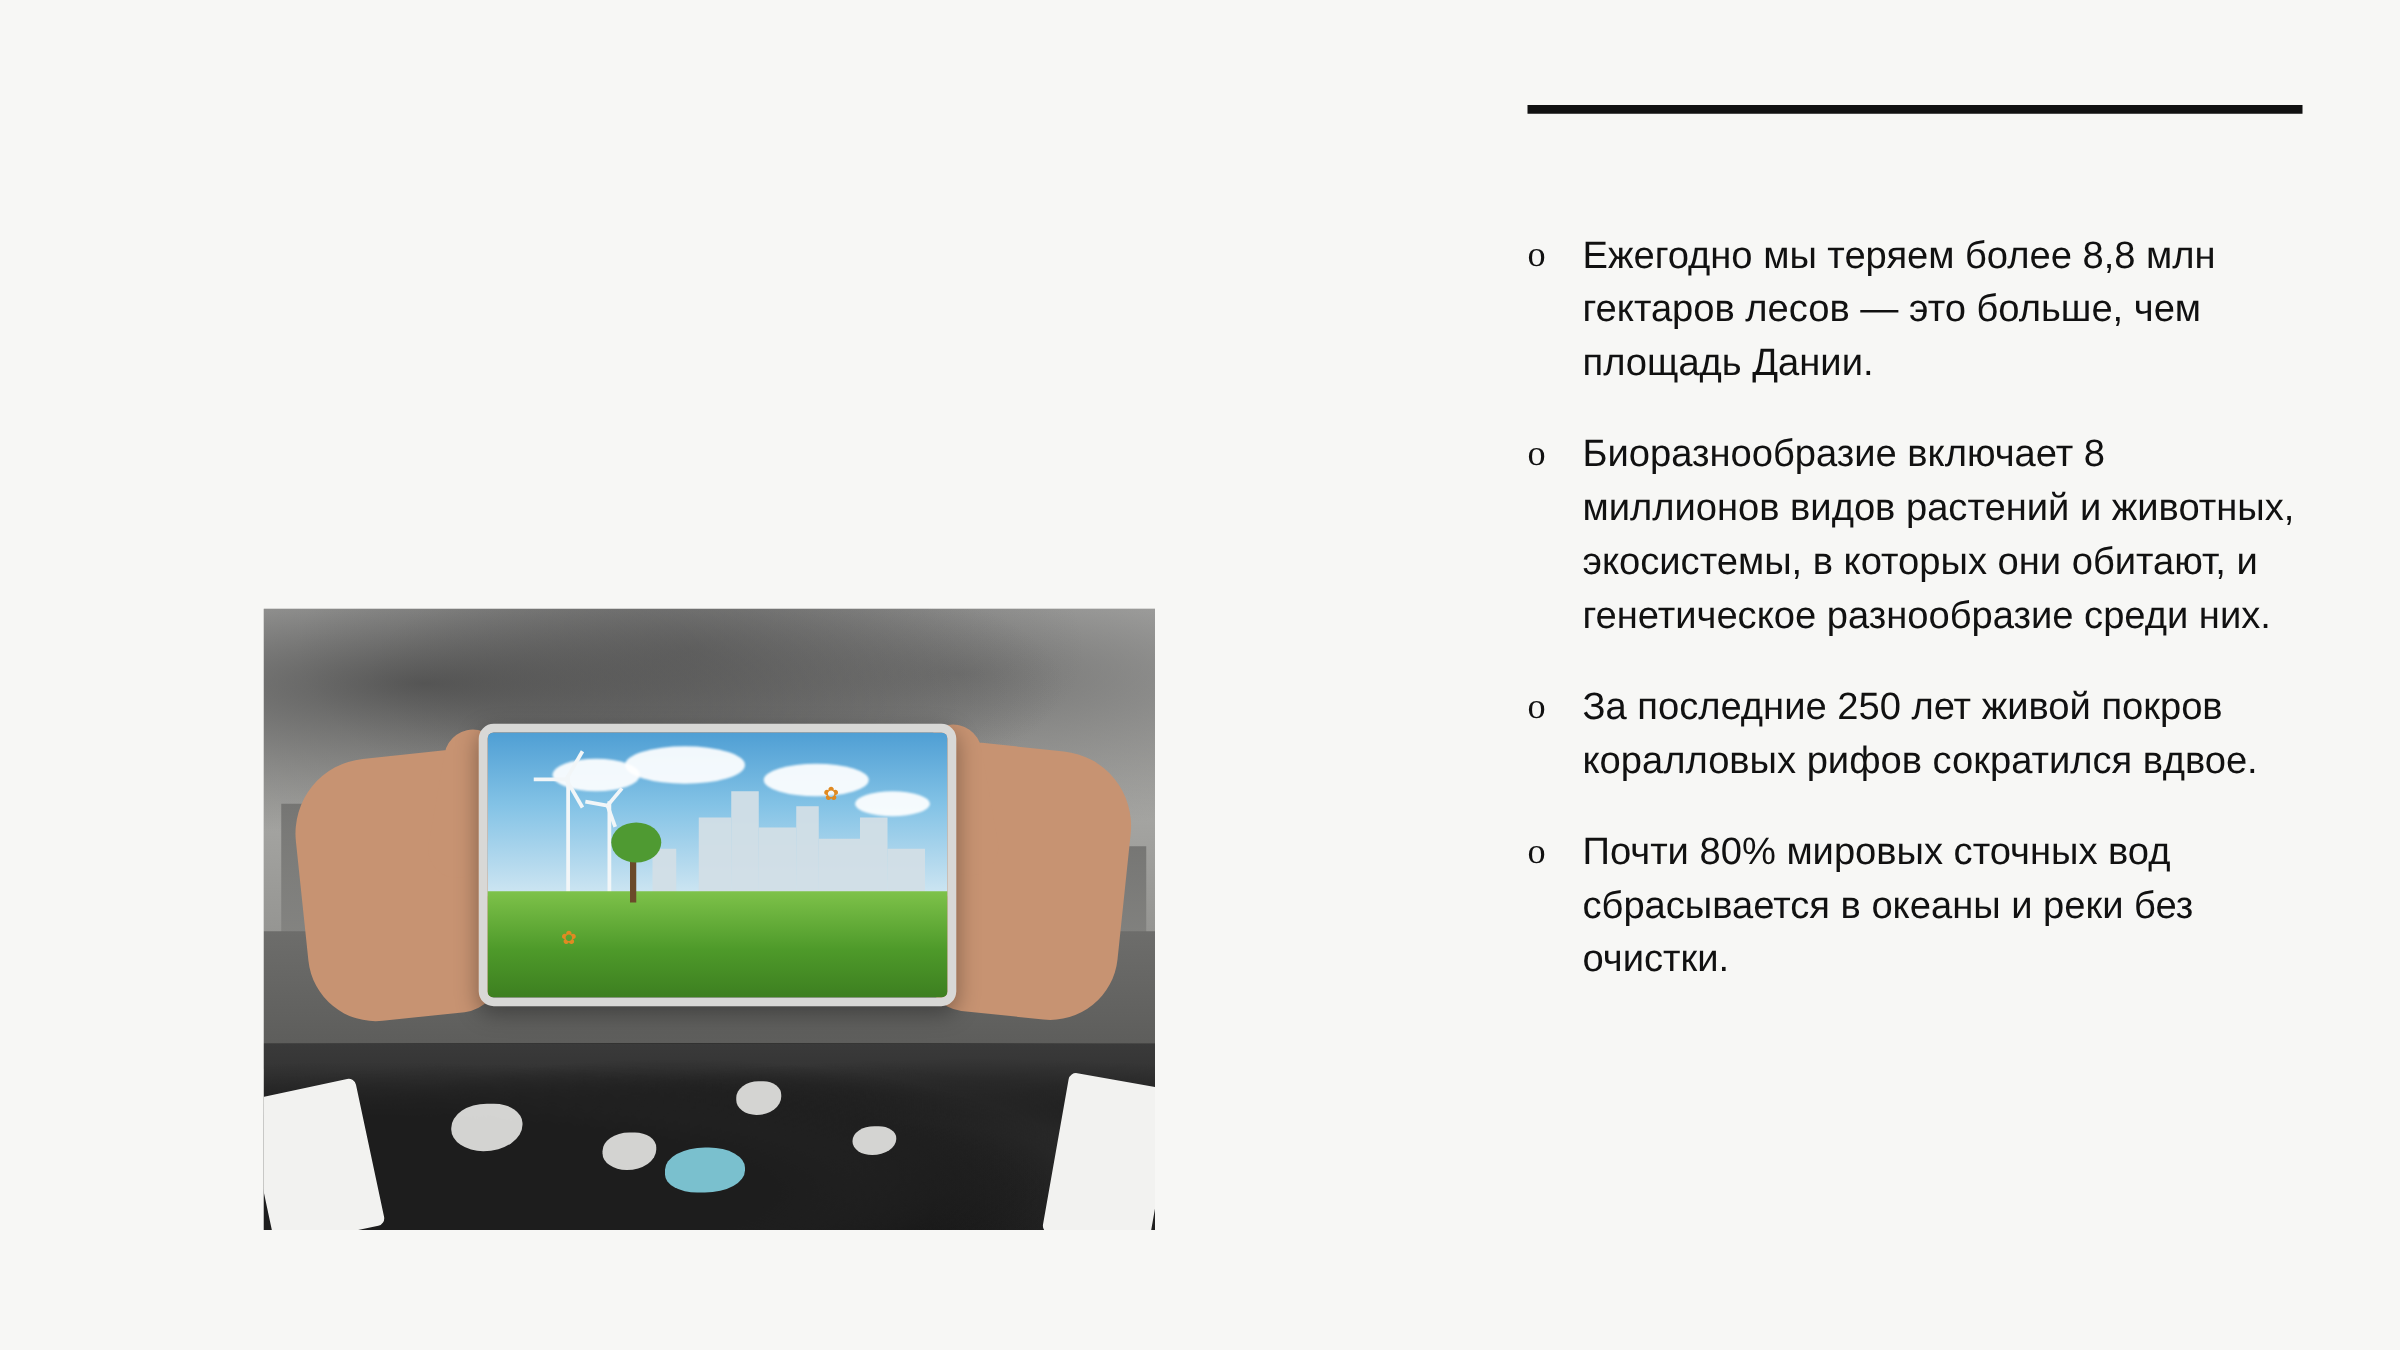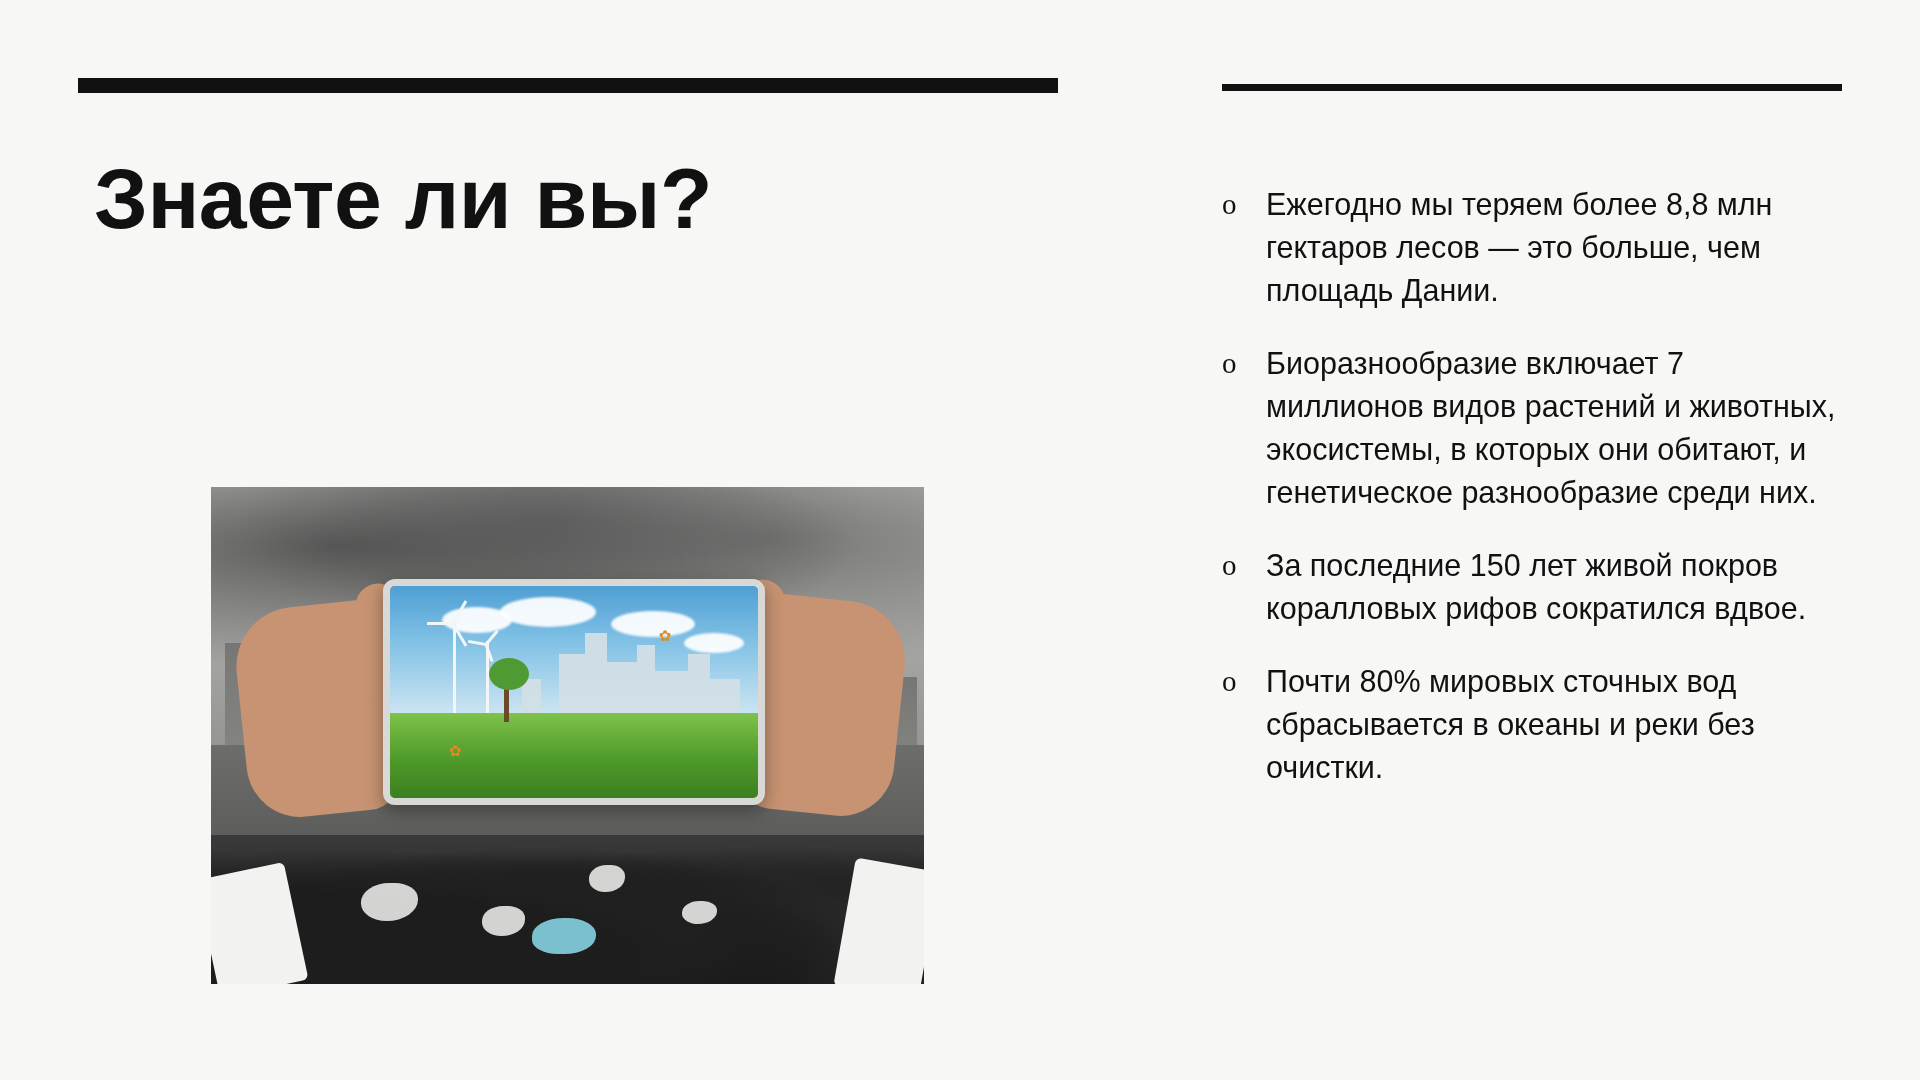--- a/index.html
+++ b/index.html
@@ -229,24 +229,20 @@
     line-height: 43px;
     color: #111111;
     font-family: "Liberation Sans", sans-serif;
   }
 </style>
 </head>
 <body>
 
 <div class="slide">
 
-  <div class="left-col">
-    <div class="rule-left"></div>
-    <h1 class="title">Знаете ли вы?</h1>
-  </div>
 
   <div class="picture-frame">
     <div class="bg-grey"></div>
     <div class="smoke"></div>
 
     <div class="ruins">
       <div class="ruin" style="left:2%;  width:11%; height:72%;"></div>
       <div class="ruin" style="left:14%; width:8%;  height:52%;"></div>
       <div class="ruin" style="left:24%; width:13%; height:40%;"></div>
       <div class="ruin" style="left:39%; width:9%;  height:62%;"></div>
@@ -315,25 +311,25 @@
 
   <div class="right-col">
     <div class="rule-right"></div>
     <ul class="bullets">
       <li class="bullet">
         <span class="bullet-marker">o</span>
         <span class="bullet-text">Ежегодно мы теряем более 8,8 млн гектаров лесов — это больше, чем площадь Дании.</span>
       </li>
       <li class="bullet">
         <span class="bullet-marker">o</span>
-        <span class="bullet-text">Биоразнообразие включает 7 миллионов видов растений и животных, экосистемы, в которых они обитают, и генетическое разнообразие среди них.</span>
+        <span class="bullet-text">Биоразнообразие включает 8 миллионов видов растений и животных, экосистемы, в которых они обитают, и генетическое разнообразие среди них.</span>
       </li>
       <li class="bullet">
         <span class="bullet-marker">o</span>
-        <span class="bullet-text">За последние 150 лет живой покров коралловых рифов сократился вдвое.</span>
+        <span class="bullet-text">За последние 250 лет живой покров коралловых рифов сократился вдвое.</span>
       </li>
       <li class="bullet">
         <span class="bullet-marker">o</span>
         <span class="bullet-text">Почти 80% мировых сточных вод сбрасывается в океаны и реки без очистки.</span>
       </li>
     </ul>
   </div>
 
 </div>
 

